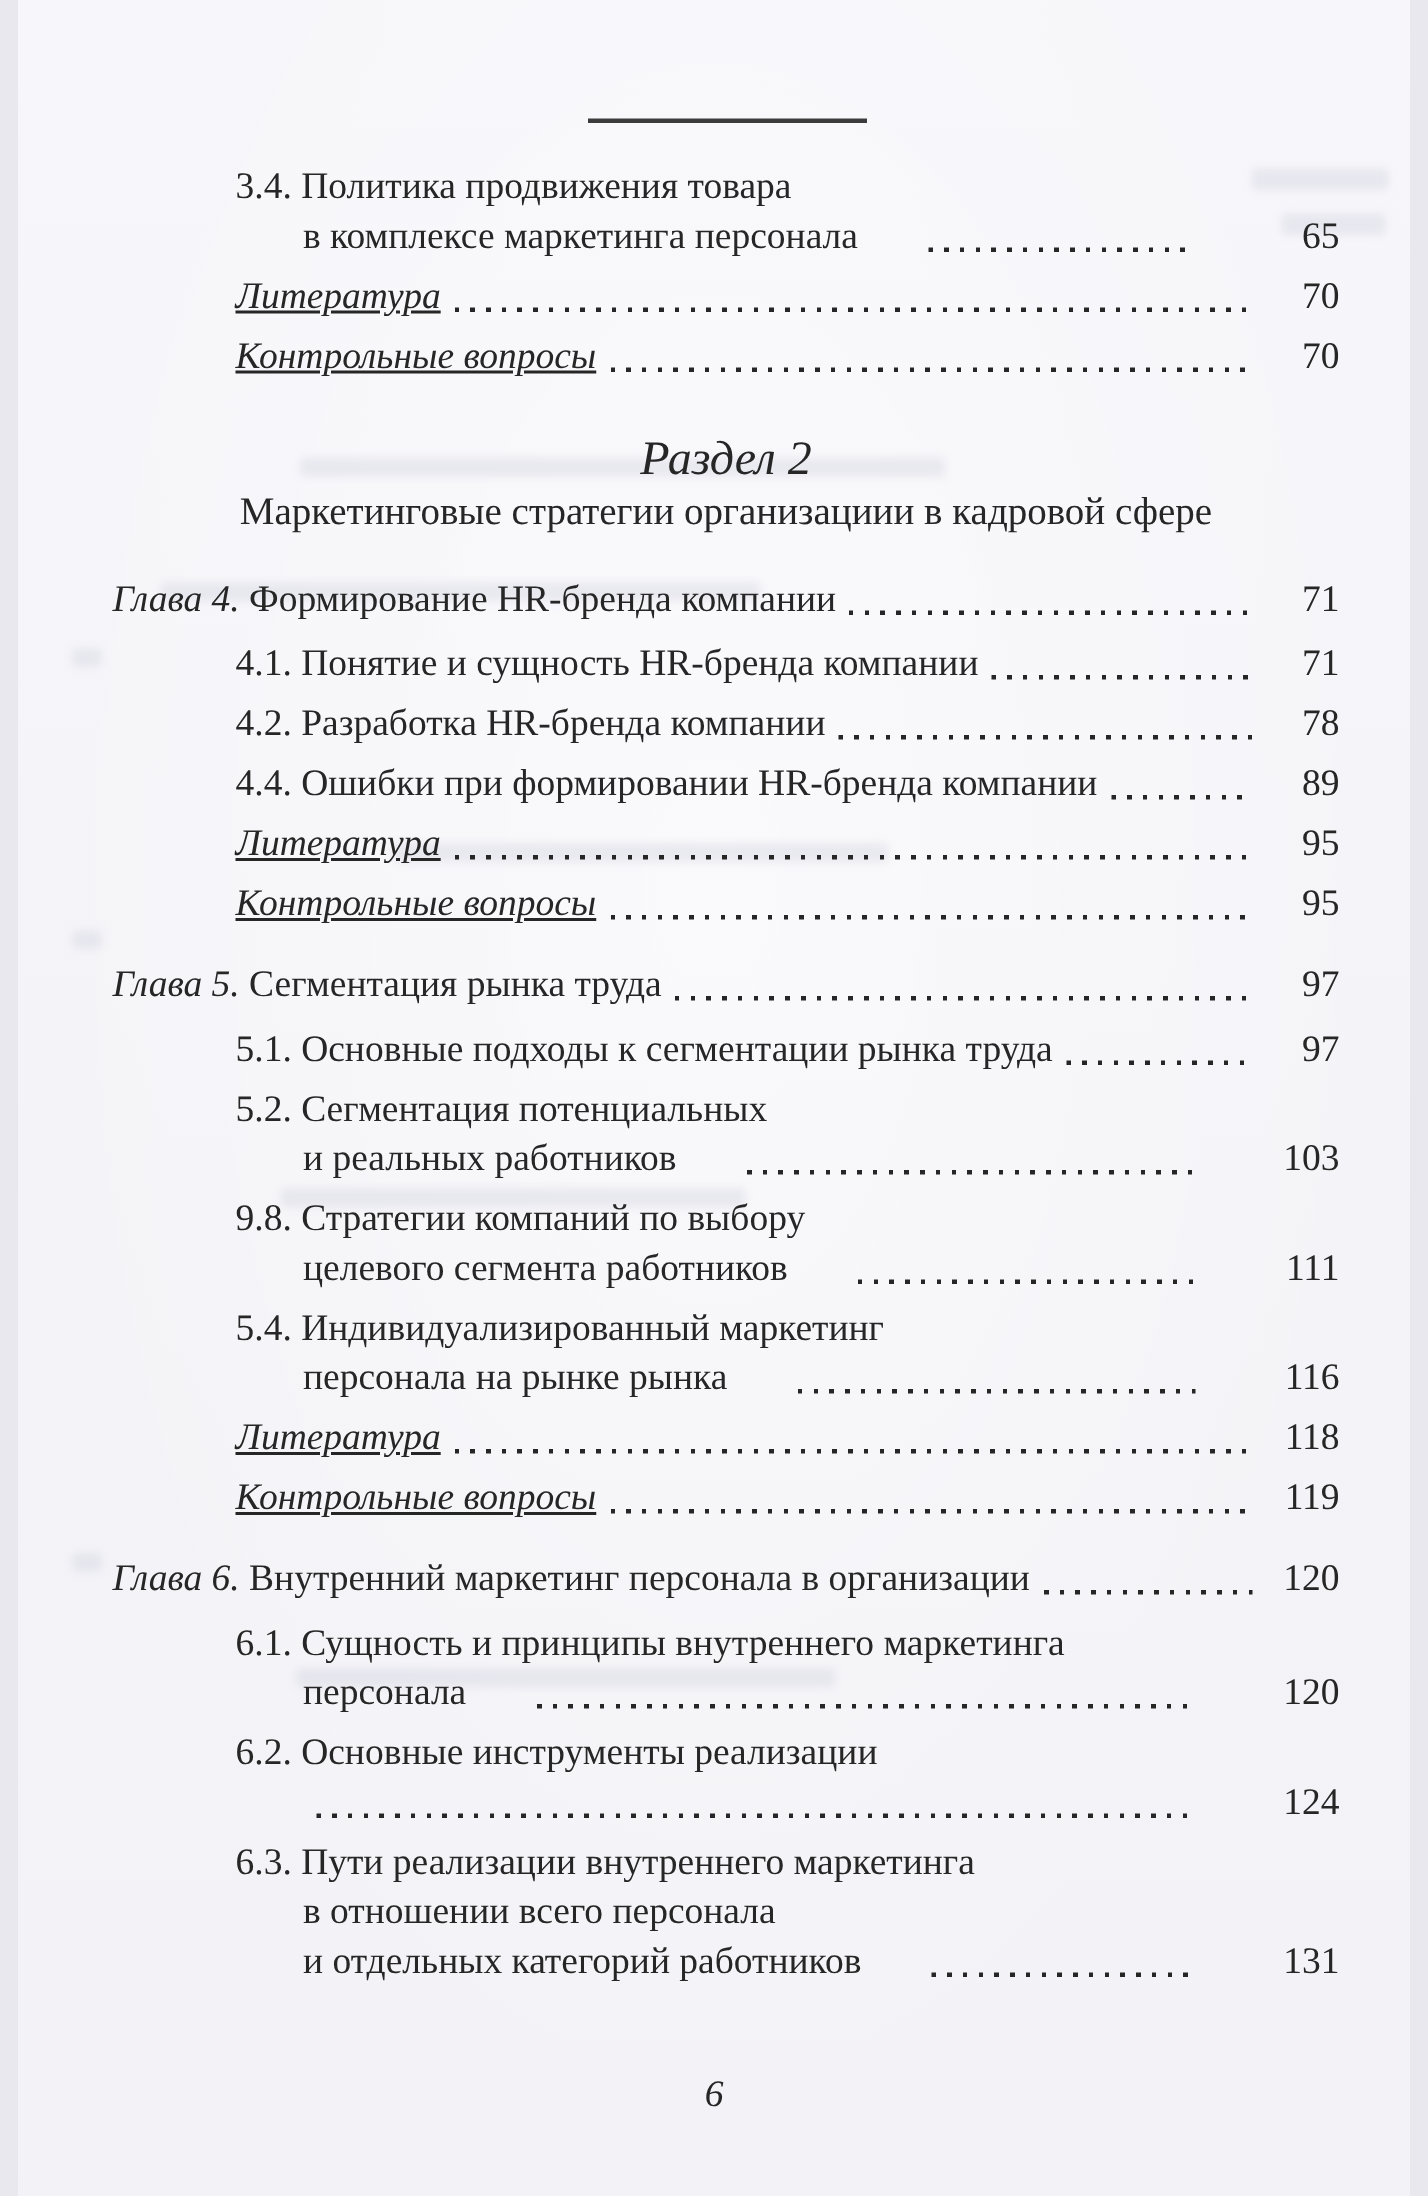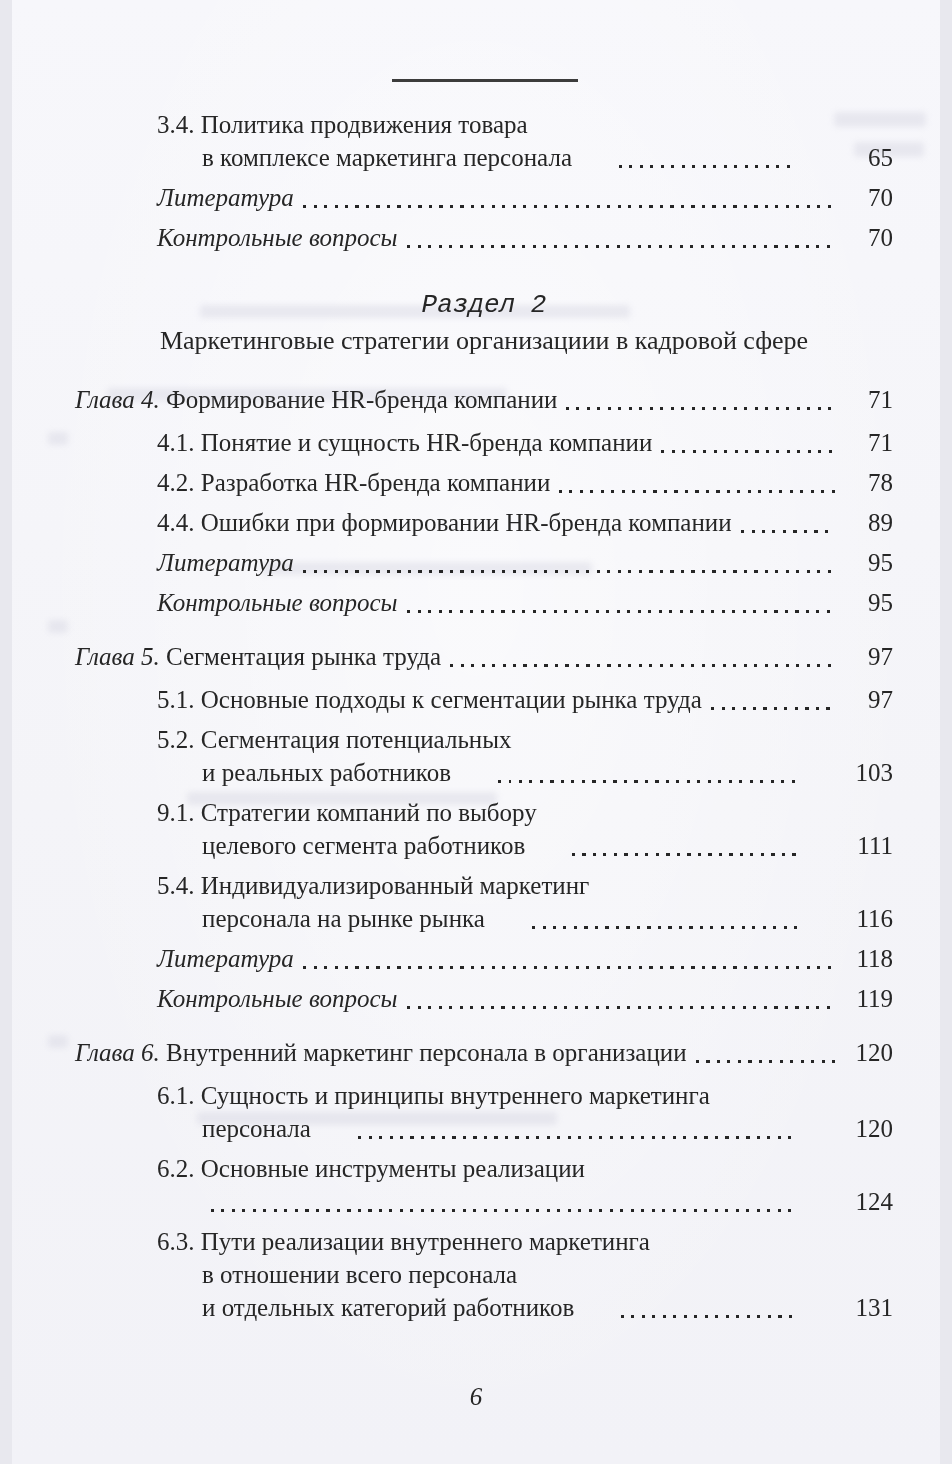--- a/index.html
+++ b/index.html
@@ -35,21 +35,21 @@
   }
   .line{
     display:flex;
     align-items:baseline;
     line-height:33px;
     white-space:nowrap;
   }
   .entry{margin-bottom:7px;}
   .entry .line{padding-left:82px;}
   .entry .line.cont{padding-left:127px;gap:38px;}
-  .meta .txt{font-style:italic;}
+  .meta .txt{font-style:italic;text-decoration:underline;}
   .chapter-title{margin:21px 0 10px;}
   .chapter-title .line{padding-left:0;}
   .chapter-prefix{font-style:italic;}
   .dot-leader{
     flex:1;
     min-width:22px;
     height:3px;
     margin:0 8px 6px 9px;
     align-self:flex-end;
     background-image:repeating-linear-gradient(to right, var(--ink) 0 3px, transparent 3px 10.5px);
@@ -58,23 +58,22 @@
     min-width:50px;
     text-align:right;
     flex:none;
   }
   .section-heading{
     text-align:center;
     margin:33px 0 24px;
   }
   .section-kicker{
     font-style:italic;
-    font-size:26px;
+    font-size:32px;
     line-height:36px;
-    font-family:Liberation Mono, monospace;
   }
   .section-title{
     font-size:26px;
     line-height:36px;
   }
   .folio{
     position:absolute;
     left:0;right:0;
     top:1383px;
     text-align:center;
@@ -207,21 +206,21 @@
             <span class="txt">5.2. Сегментация потенциальных</span>
           </div>
           <div class="line cont">
             <span class="txt">и реальных работников</span>
             <span class="dot-leader"></span>
             <span class="page-number">103</span>
           </div>
         </div>
         <div class="entry">
           <div class="line">
-            <span class="txt">9.1. Стратегии компаний по выбору</span>
+            <span class="txt">9.8. Стратегии компаний по выбору</span>
           </div>
           <div class="line cont">
             <span class="txt">целевого сегмента работников</span>
             <span class="dot-leader"></span>
             <span class="page-number">111</span>
           </div>
         </div>
         <div class="entry">
           <div class="line">
             <span class="txt">5.4. Индивидуализированный маркетинг</span>

